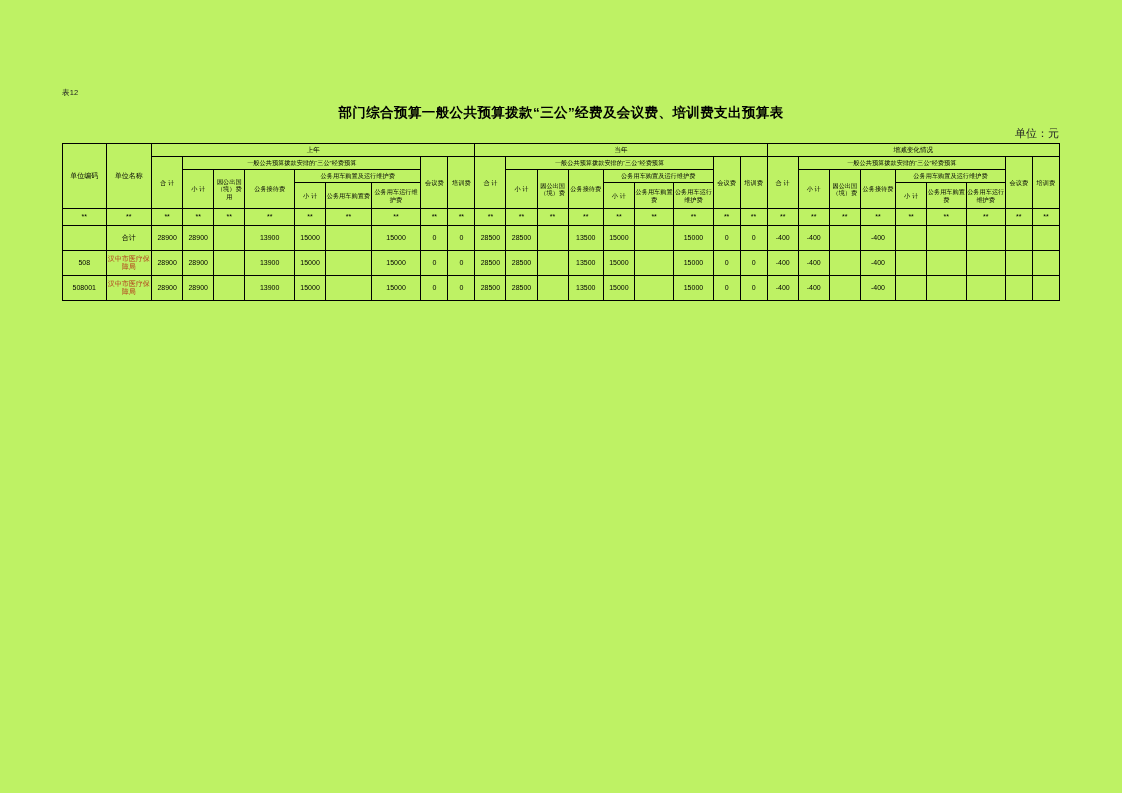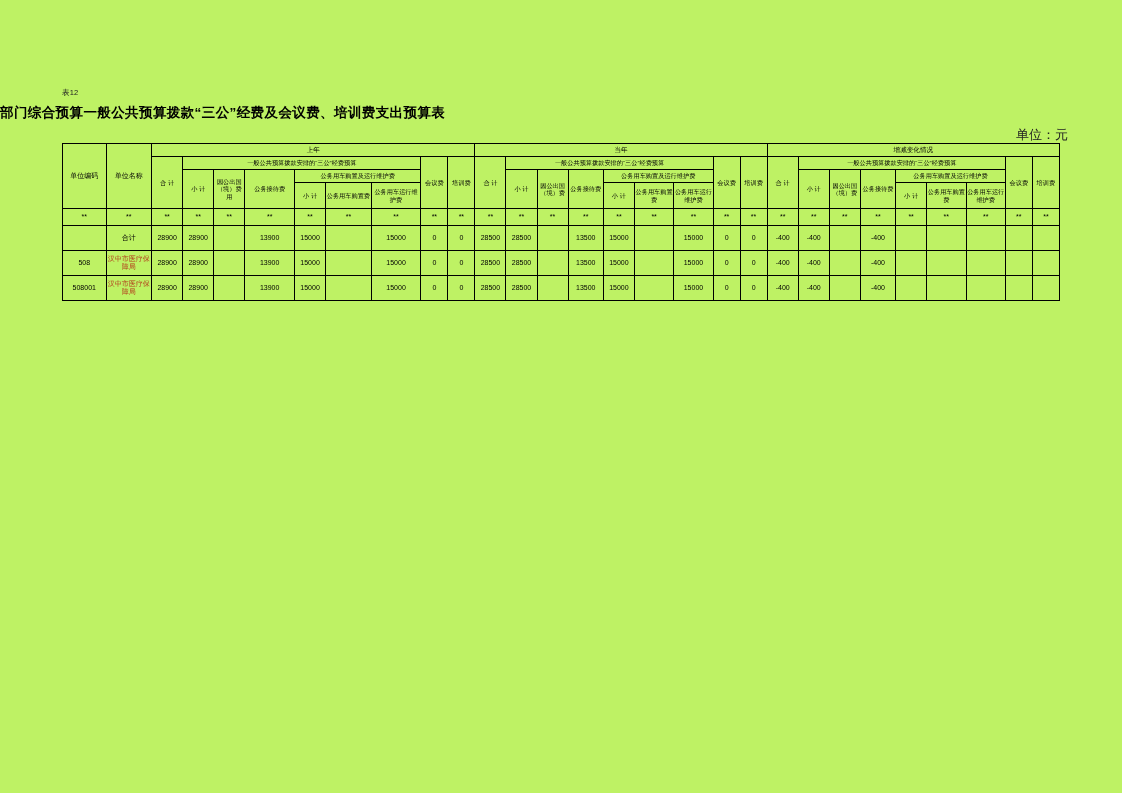--- a/index.html
+++ b/index.html
@@ -28,30 +28,30 @@
     top: 88px;
     font-size: 7.5px;
     color: #222;
     letter-spacing: 0.2px;
   }
   .doc-title {
     position: absolute;
     left: 0;
     top: 104px;
     width: 1122px;
-    text-align: left;
+    text-align: center;
     font-size: 13.5px;
     font-weight: bold;
     letter-spacing: 0.4px;
   }
   .unit-note {
     position: absolute;
-    right: 54px;
+    right: 63px;
     top: 126px;
-    font-size: 13px;
+    font-size: 11px;
     color: #222;
   }
   .table-wrap {
     position: absolute;
     left: 62px;
     top: 143px;
     width: 998px;
   }
   table.budget {
     border-collapse: collapse;

